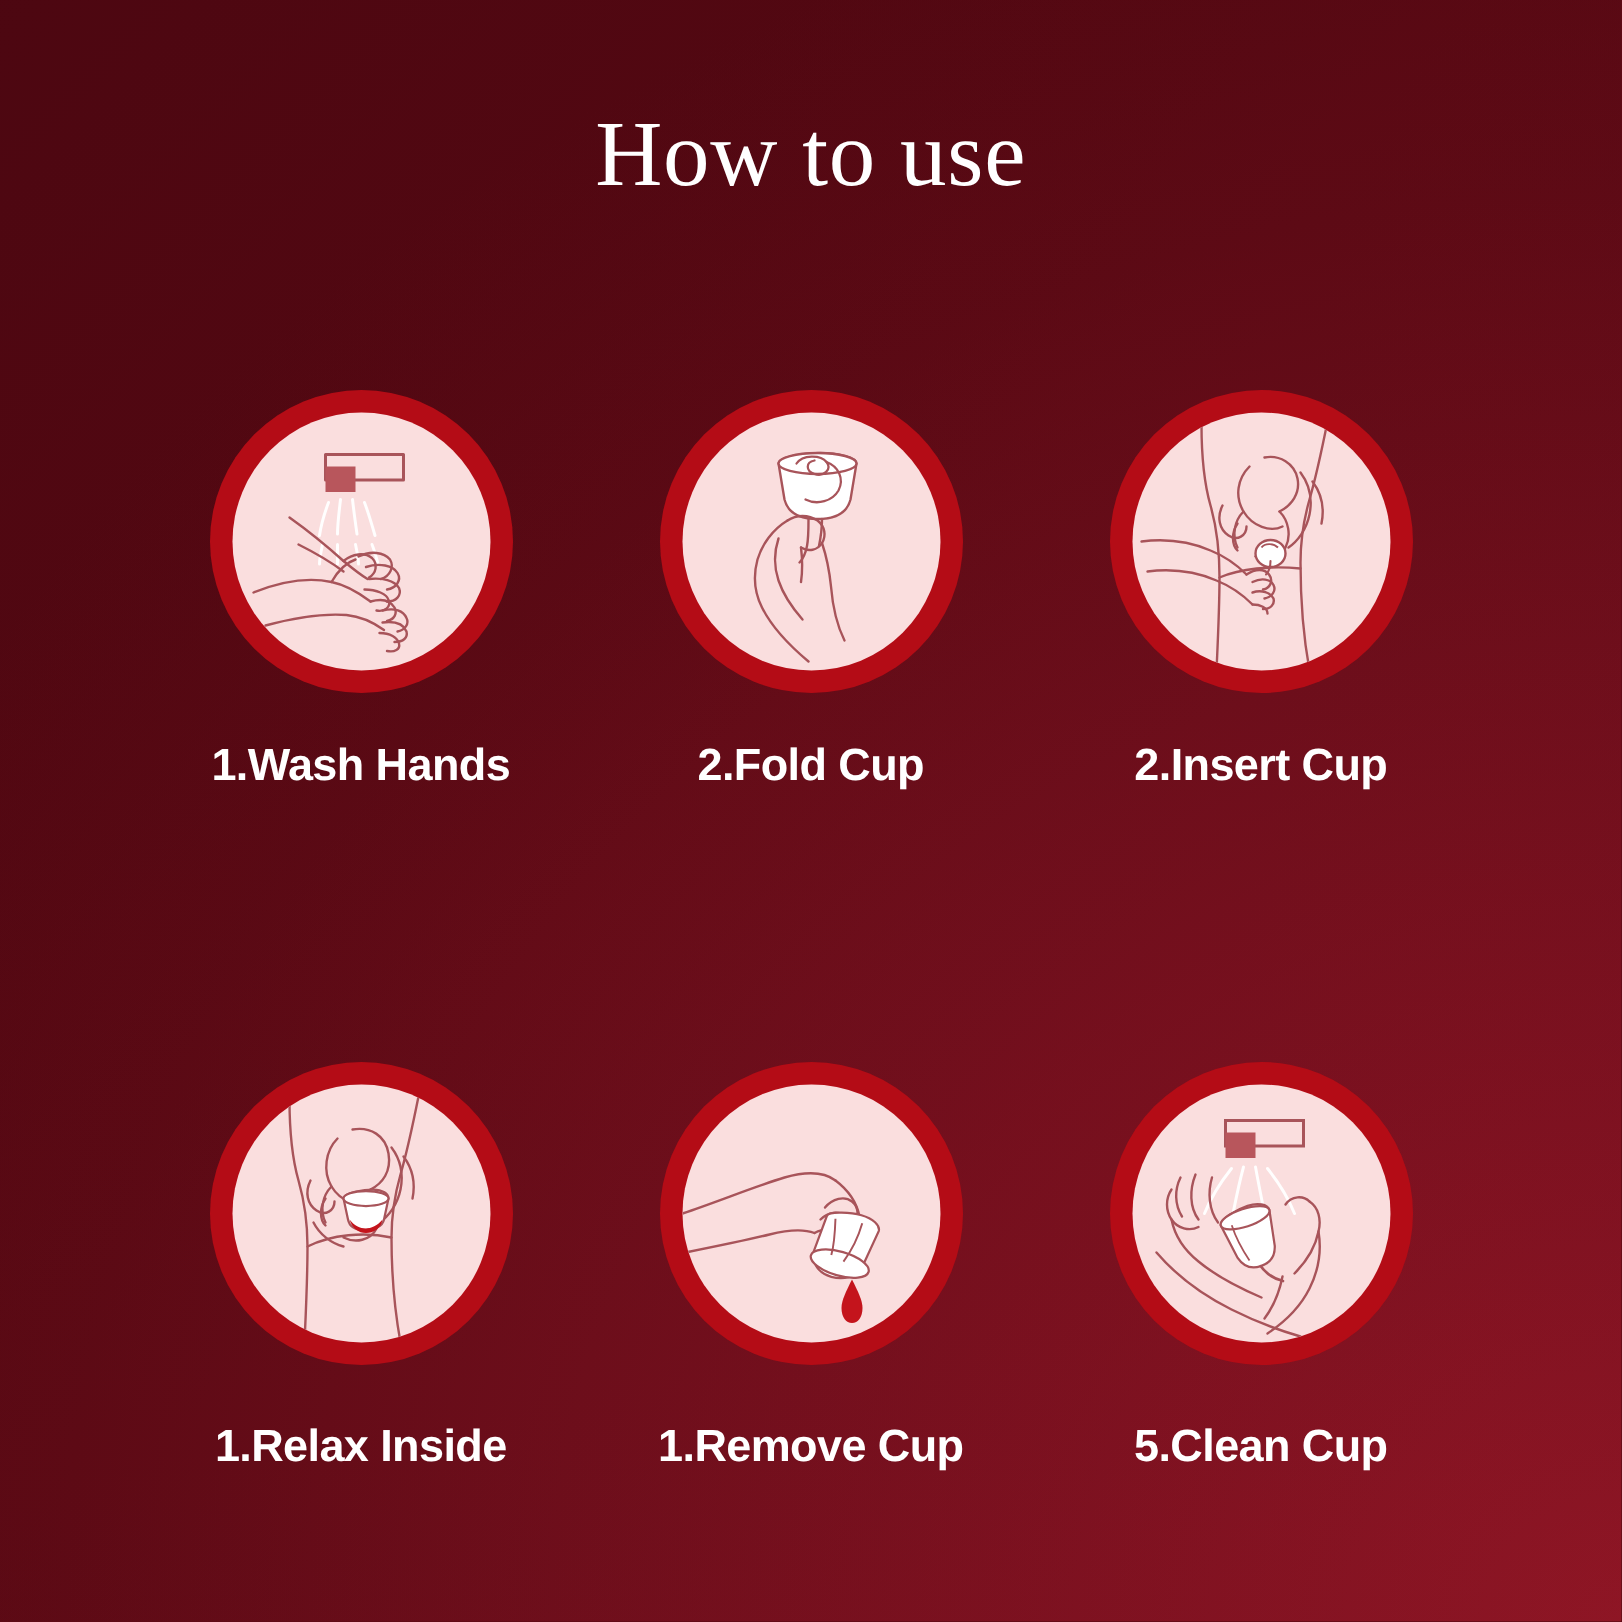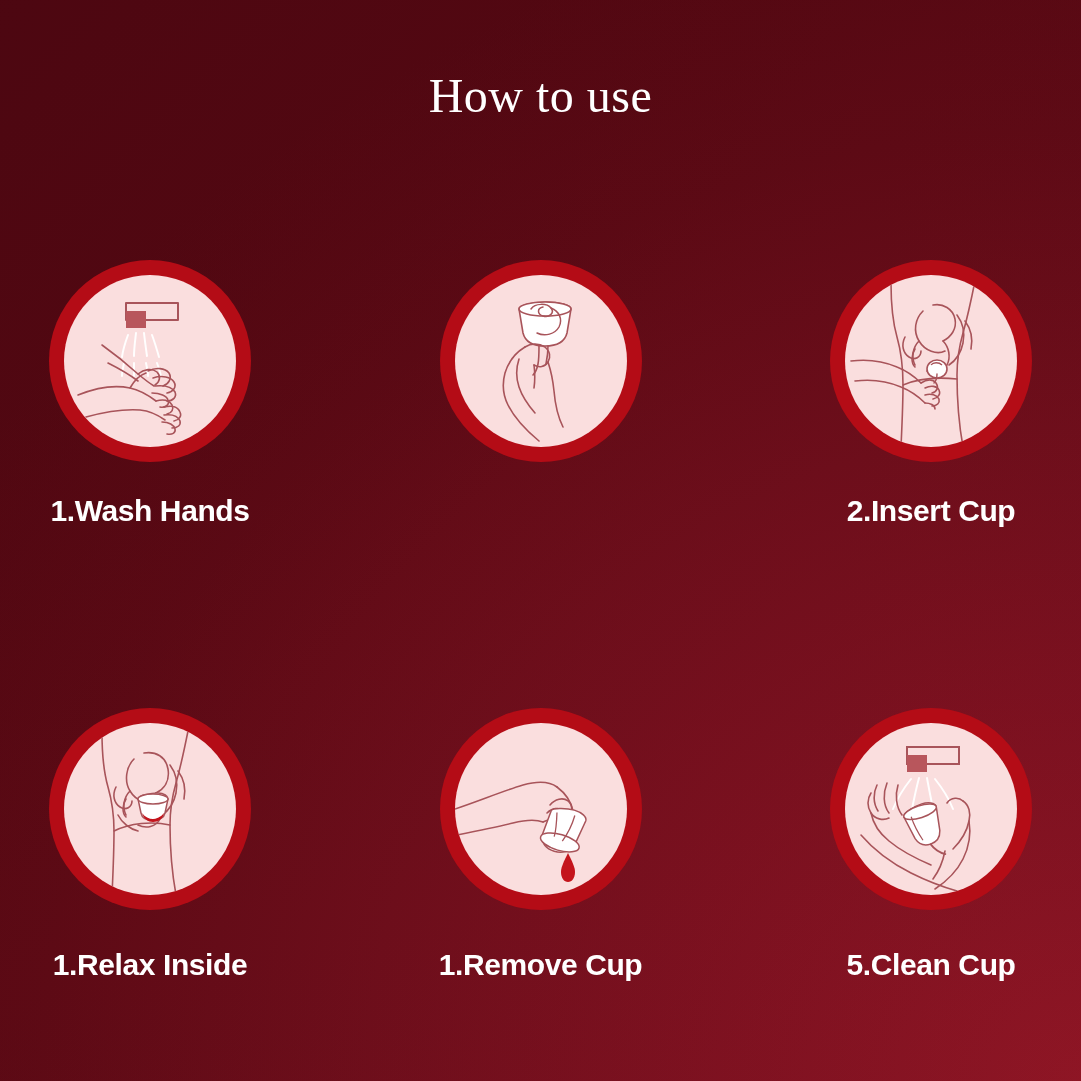--- a/index.html
+++ b/index.html
@@ -29,38 +29,38 @@
     pointer-events:none;
   }
 
   .title {
     position: absolute;
     top: 72px;
     left: 0;
     width: 1081px;
     text-align: center;
     font-family: "Liberation Serif", "DejaVu Serif", serif;
-    font-size: 48px;
+    font-size: 62px;
     line-height: 1.0;
     font-weight: 400;
     color: #ffffff;
     letter-spacing: 0.5px;
     z-index: 3;
   }
 
   .grid {
     position: absolute;
     top: 260px;
     left: 0;
     width: 1081px;
     z-index: 3;
   }
   .row {
     display: flex;
-    justify-content: space-between;
+    justify-content: center;
     align-items: flex-start;
   }
   .row.row-2 { margin-top: 180px; }
 
   .step {
     width: 300px;
     display: flex;
     flex-direction: column;
     align-items: center;
   }
@@ -177,20 +177,21 @@
 
                 <path d="M70 72 C60 78 53 88 50 98 C47 109 48 120 53 130 C60 144 72 156 84 166"></path>
                 <path d="M93 87 C96 96 98 106 99 116 C100 128 102 140 108 152"></path>
 
                 <path d="M64 84 C61 93 61 103 64 112 C67 121 73 130 80 138"></path>
                 <path d="M79 90 C80 98 80 106 79 113"></path>
               </g>
             </svg>
           </div>
         </div>
+        <div class="caption">2.Fold Cup</div>
       </div>
 
       <div class="step">
         <div class="circle">
           <div class="disc">
             <svg viewBox="0 0 172 172" xmlns="http://www.w3.org/2000/svg">
               <g fill="none" stroke="#a8545a" stroke-width="1.6" stroke-linecap="round" stroke-linejoin="round">
 
                 <path d="M46 8 C46 30 48 48 52 62 C56 76 58 92 58 110 C58 130 57 150 56 172"></path>
                 <path d="M130 6 C126 26 122 44 118 58 C114 72 112 86 112 100 C112 126 114 150 118 172"></path>

